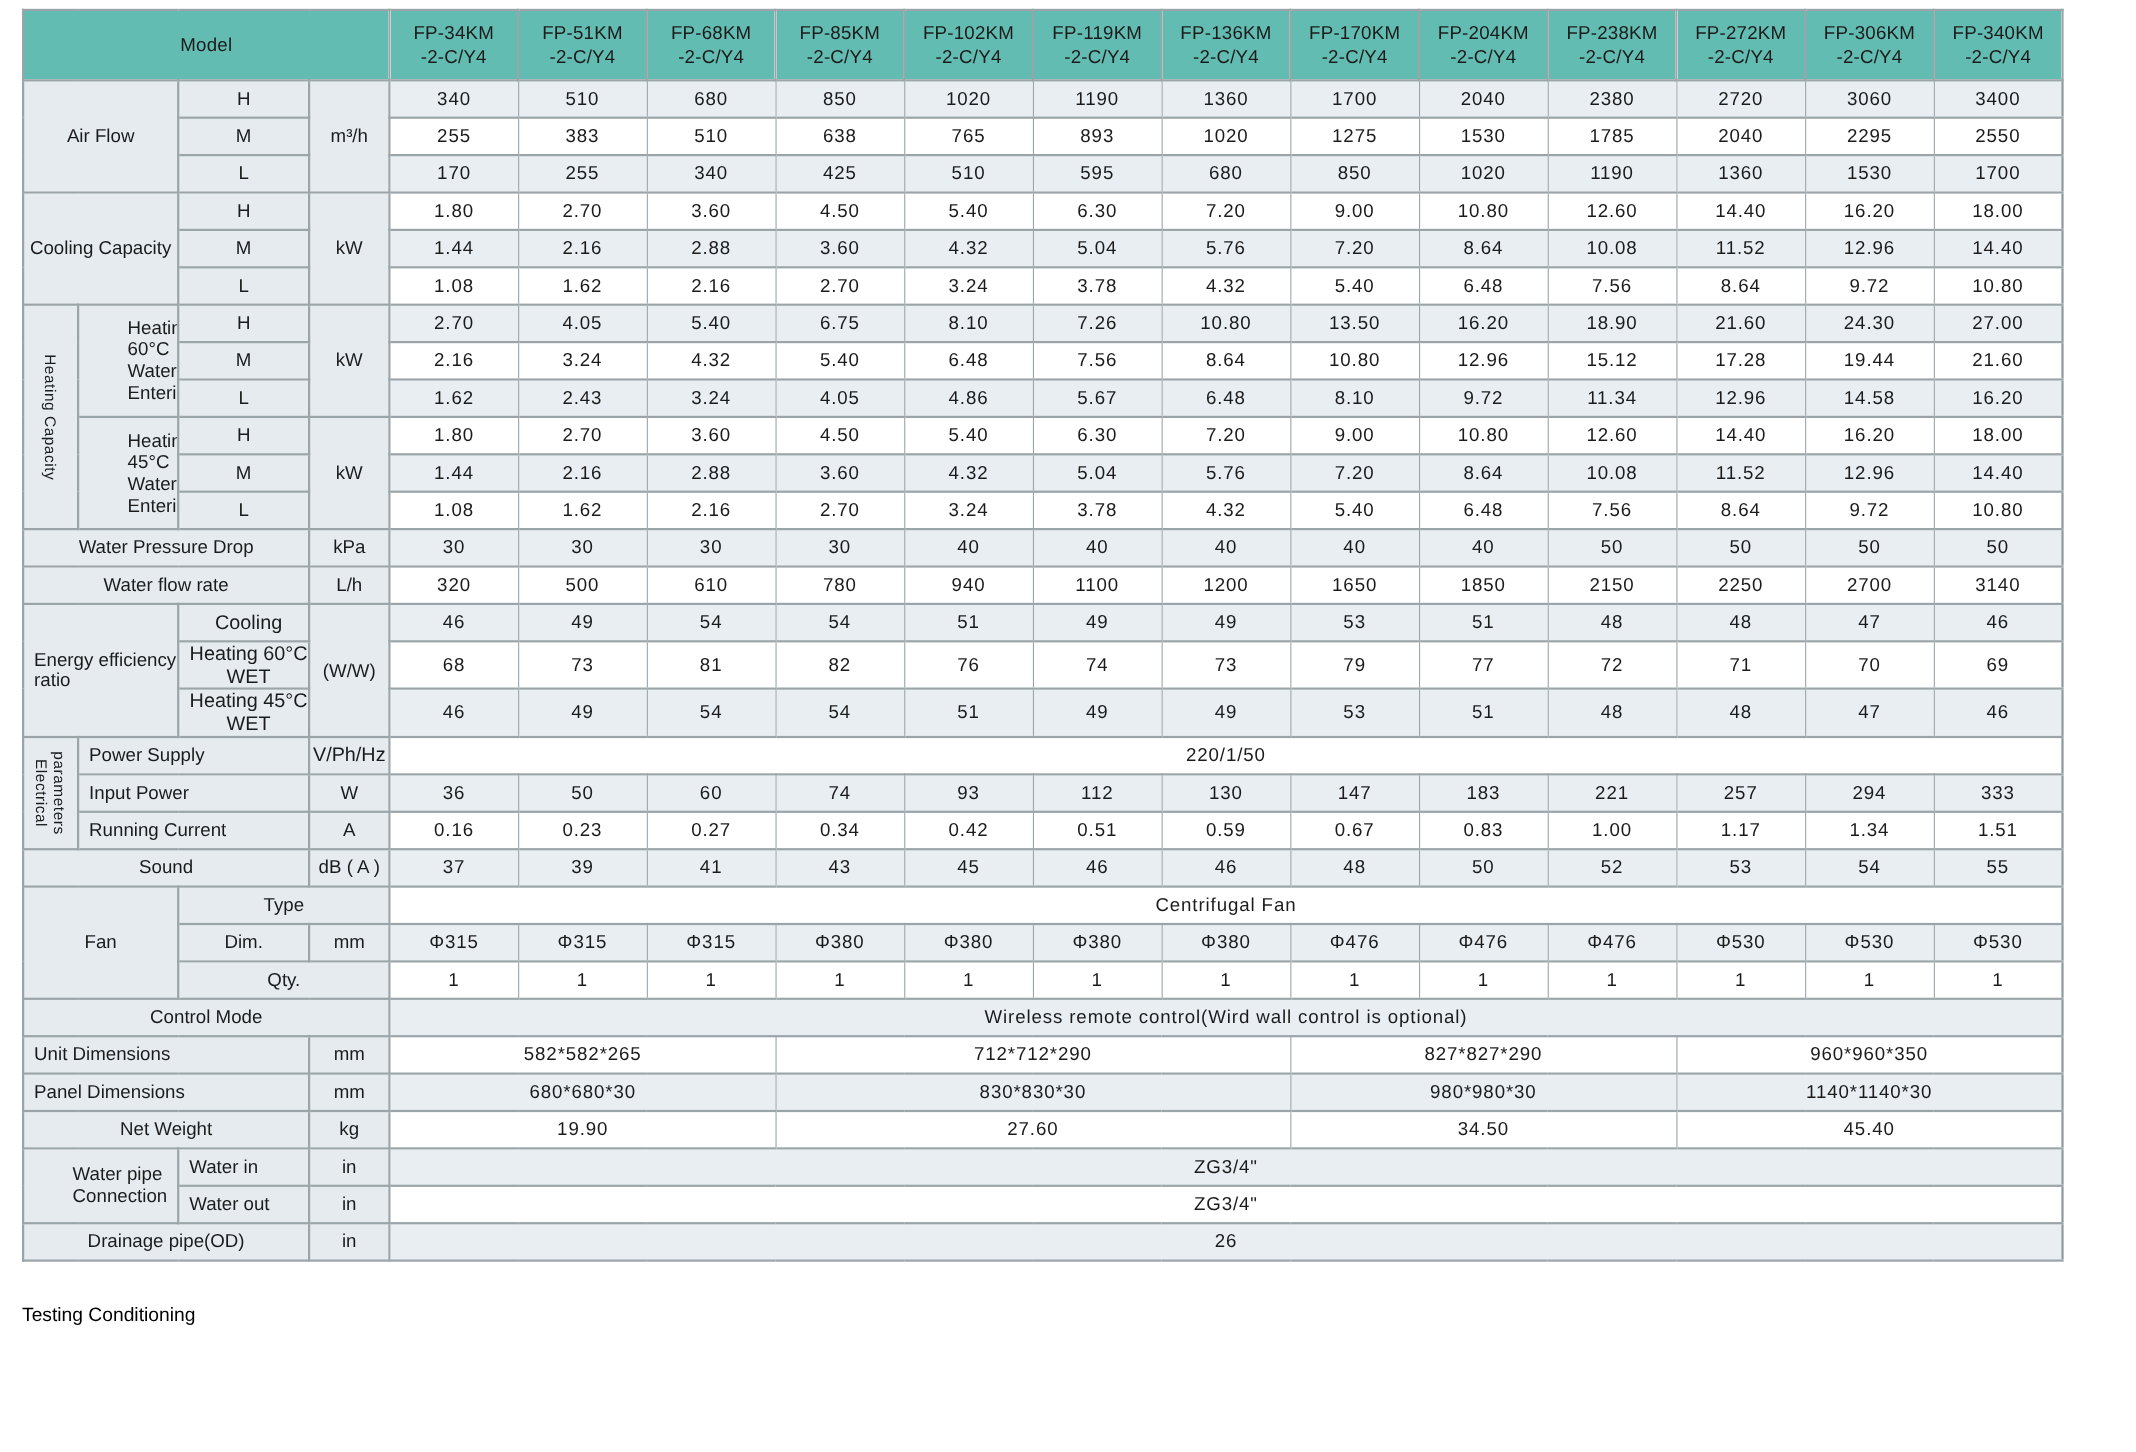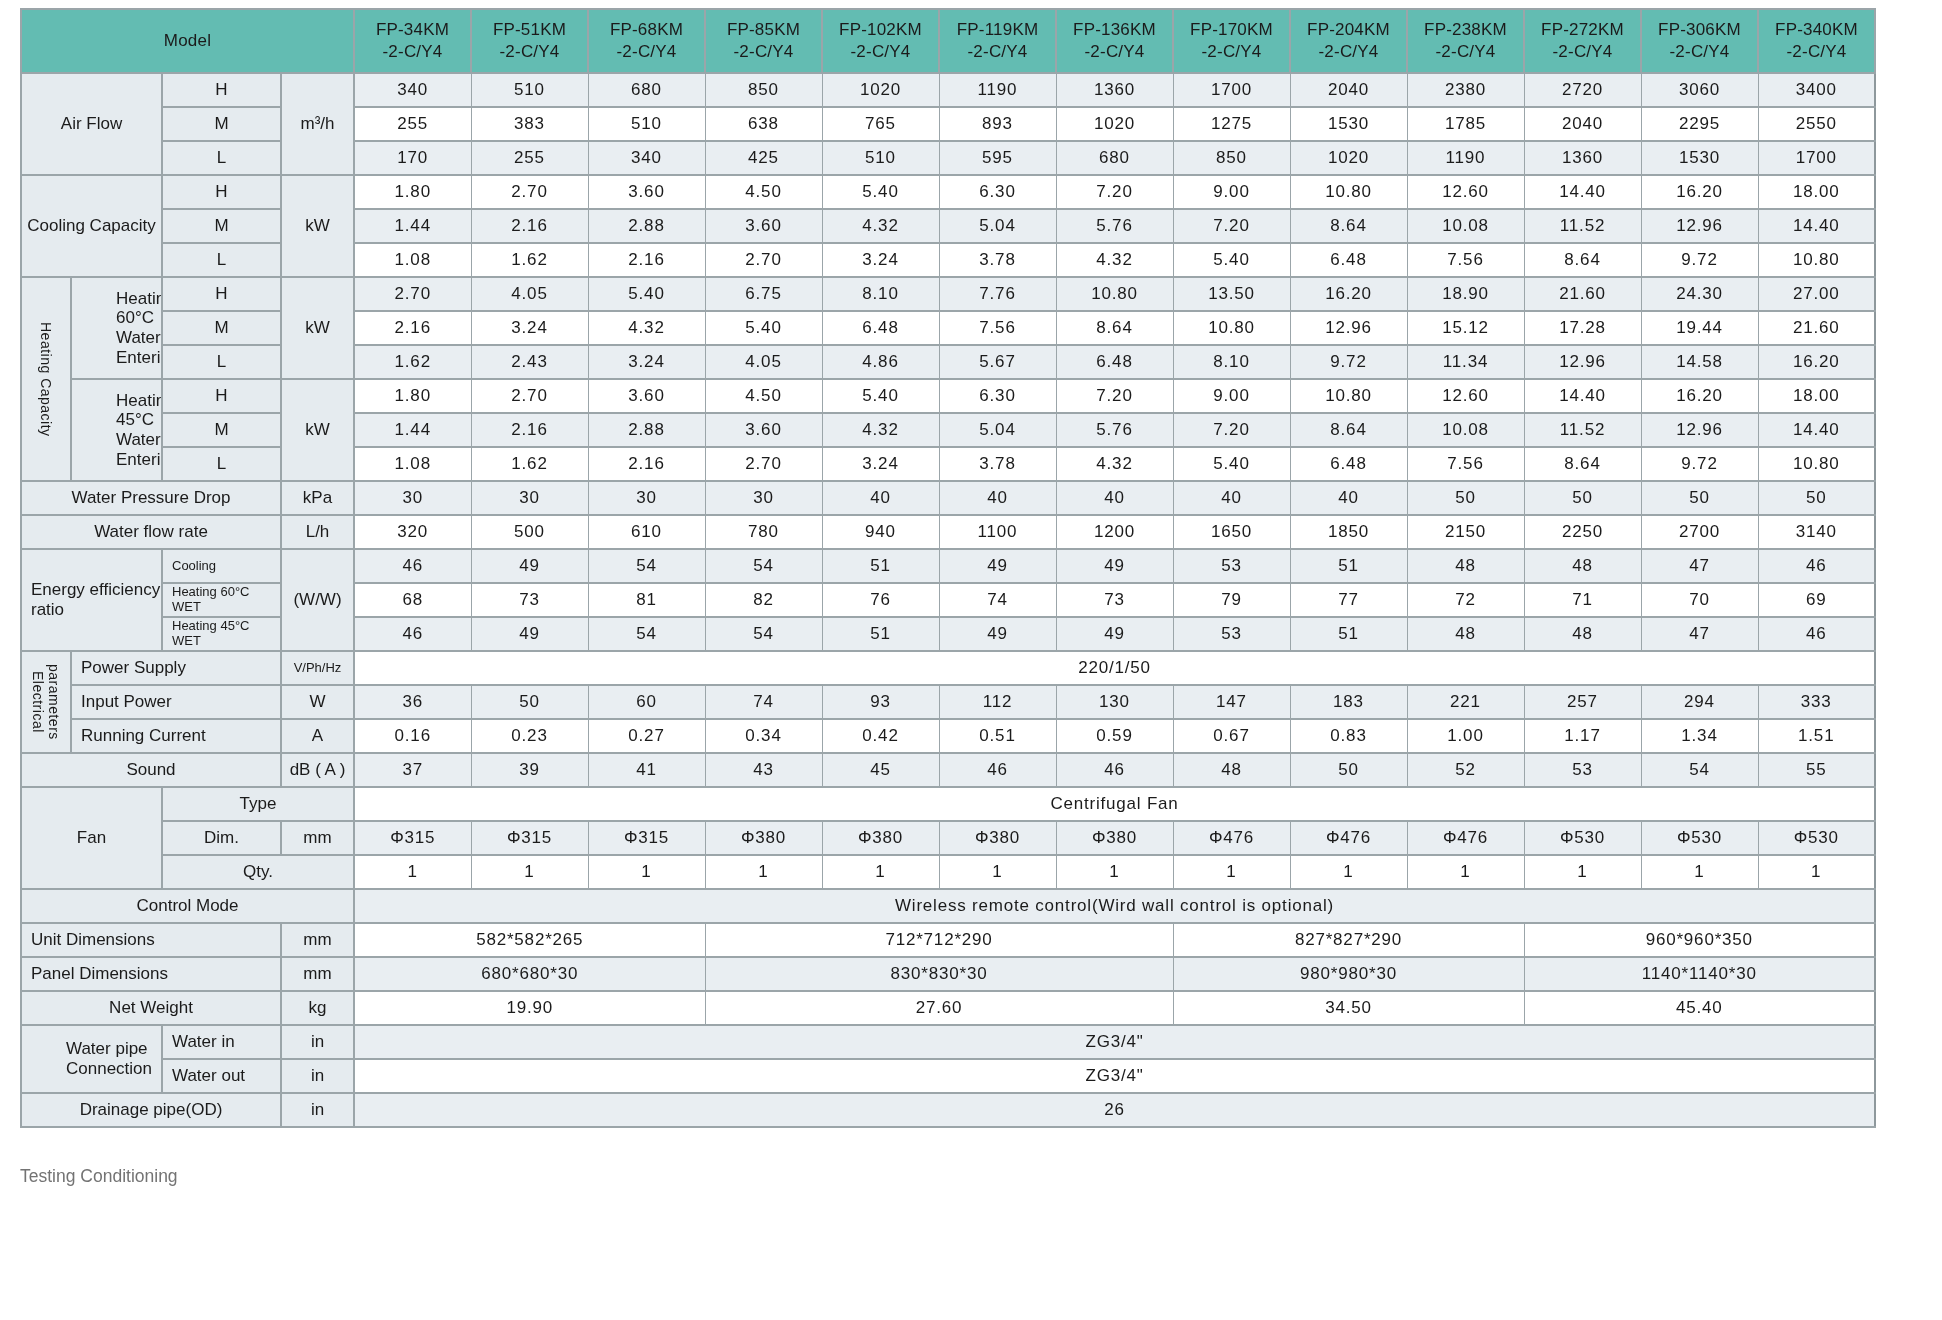--- a/index.html
+++ b/index.html
@@ -33,27 +33,27 @@
     height:64px;line-height:1.3;letter-spacing:.2px;
   }
   td.lab{background:var(--label-bg);line-height:1.15;}
   td.val{
     background:#ffffff;letter-spacing:.8px;
     border-left-width:1px;border-right-width:1px;
   }
   tr.alt td.val{background:var(--alt-bg);}
   .al{text-align:left;padding-left:9px;}
   .ind{}
-  .sm{font-size:13px;letter-spacing:0;}
+  .sm{font-size:18px;letter-spacing:0;text-align:center;}
   .wrap-tight{line-height:1.12;padding-left:44px;}
   .rot{
     writing-mode:vertical-lr;text-orientation:mixed;
     font-size:14px;line-height:1.05;letter-spacing:.5px;padding:3px 0;
   }
-  .notes{margin:36px 0 16px 0;font-size:17.5px;line-height:1.42;color:#737373;}
+  .notes{margin:36px 0 16px 0;font-size:17.5px;line-height:1.42;color:#000000;}
 </style>
 </head>
 <body>
 
 <div class="wrap">
   <table>
     <colgroup>
         <col style="width: 50px;">
         <col style="width: 91px;">
         <col style="width: 119px;">
@@ -194,21 +194,21 @@
         <tr class="alt">
           <td rowspan="6" class="lab rot">Heating Capacity</td>
           <td rowspan="3" class="lab al wrap-tight">Heating 60°C Water Entering</td>
           <td class="lab">H</td>
           <td rowspan="3" class="lab">kW</td>
           <td class="val">2.70</td>
           <td class="val">4.05</td>
           <td class="val">5.40</td>
           <td class="val">6.75</td>
           <td class="val">8.10</td>
-          <td class="val">7.76</td>
+          <td class="val">7.26</td>
           <td class="val">10.80</td>
           <td class="val">13.50</td>
           <td class="val">16.20</td>
           <td class="val">18.90</td>
           <td class="val">21.60</td>
           <td class="val">24.30</td>
           <td class="val">27.00</td>
         </tr>
         <tr>
           <td class="lab">M</td>

